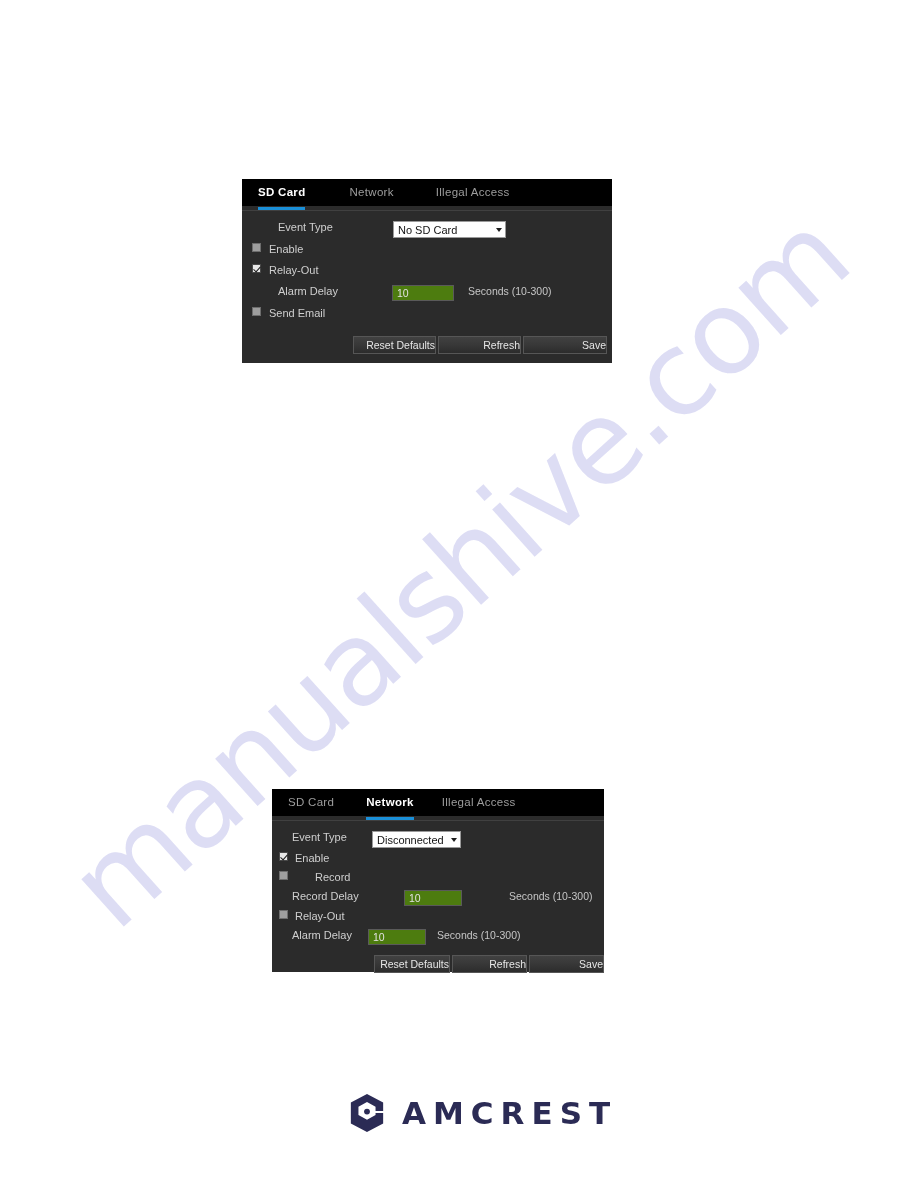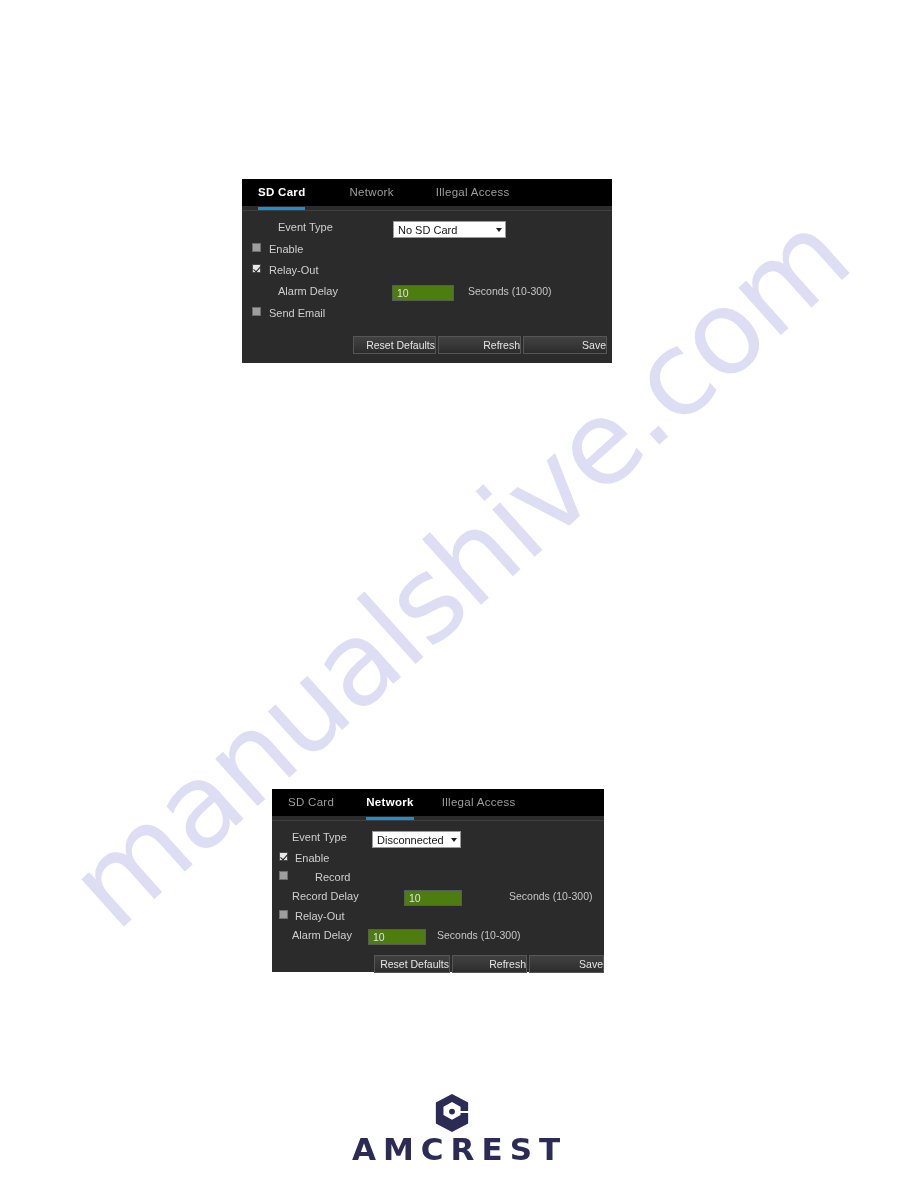--- a/index.html
+++ b/index.html
@@ -201,26 +201,25 @@
     width: 332px;
     height: 183px;
   }
   #panel-network .tabbar { padding-left: 16px; }
   #panel-network .tab:nth-child(1) { margin-right: 32px; }
   #panel-network .tab:nth-child(2) { margin-right: 28px; }
 
   
   .logo {
     position: absolute;
-    left: 336px;
+    left: 348px;
     top: 1092px;
     display: flex;
     align-items: center;
     z-index: 3;
-    flex-direction: column;
   }
   .logo-mark { width: 38px; height: 42px; flex: none; }
   .logo-word {
     margin-left: 16px;
     font-family: "DejaVu Sans", sans-serif;
     font-size: 31px;
     font-weight: 700;
     letter-spacing: 7px;
     color: #2b2b55;
     line-height: 1;

